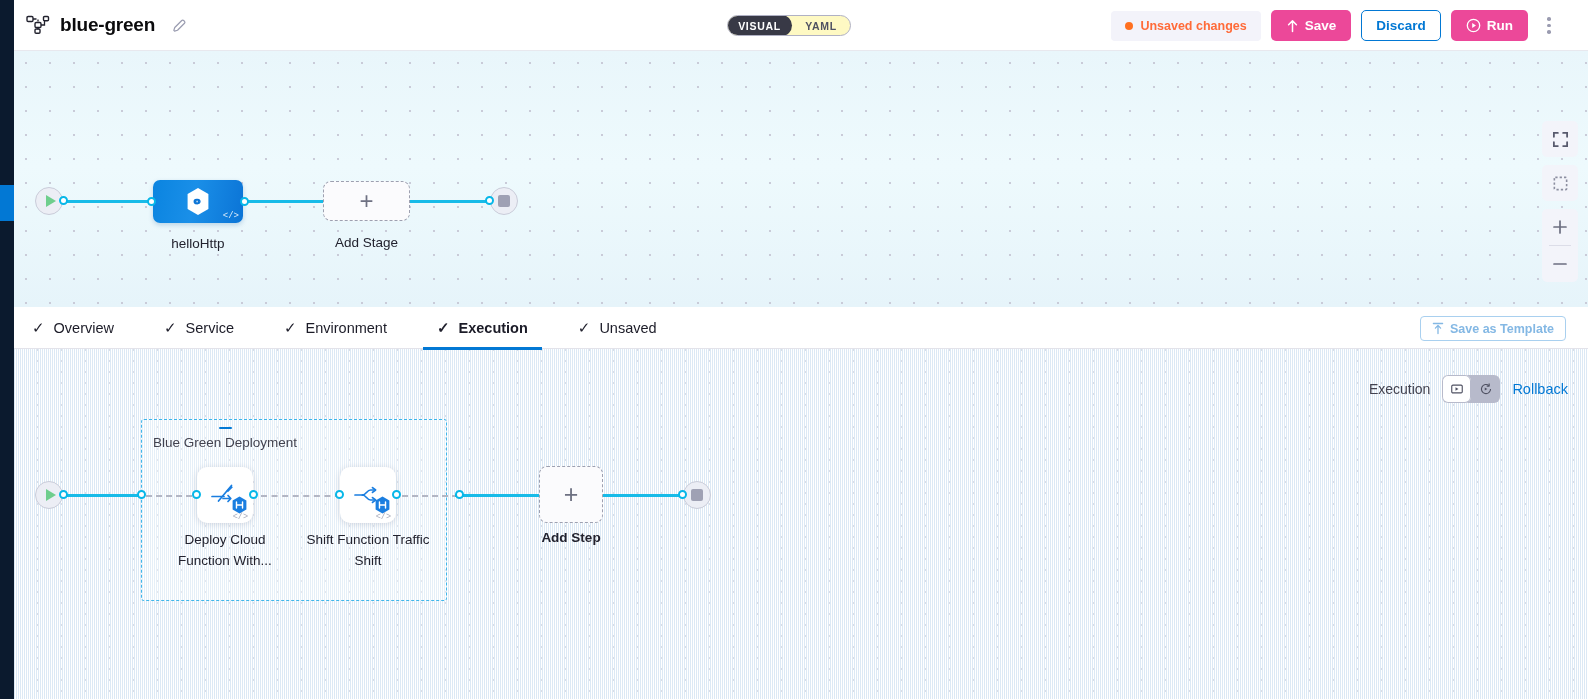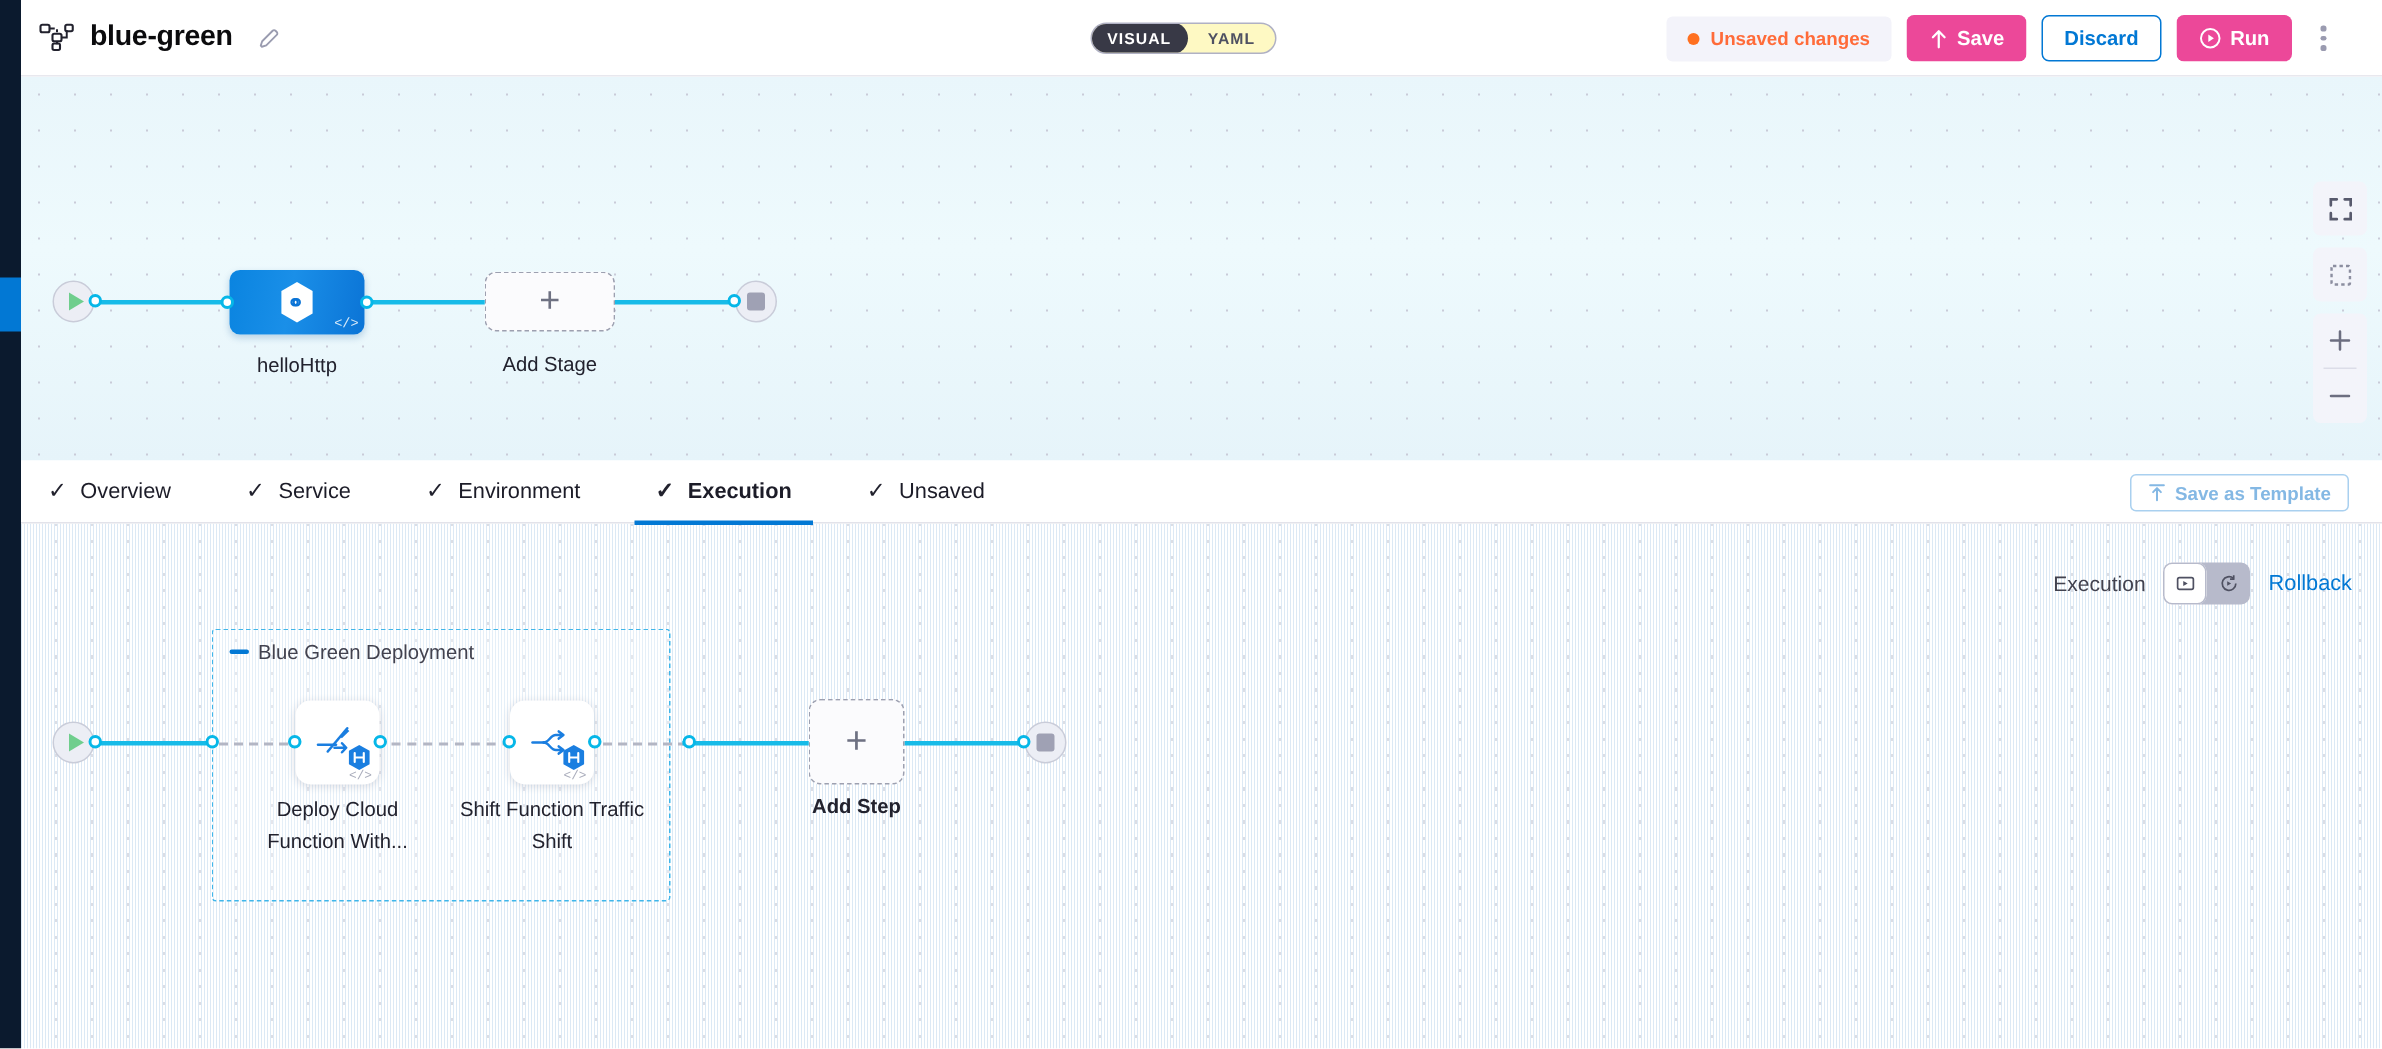--- a/index.html
+++ b/index.html
@@ -393,21 +393,21 @@
             <path d="M13.2 8a5.2 5.2 0 1 1-1.8-3.9" fill="none" stroke="#4f5162" stroke-width="1.3"></path>
             <path d="M11.6 1.8v2.9H8.8" fill="none" stroke="#4f5162" stroke-width="1.3" stroke-linejoin="round"></path>
             <path d="M6.6 6.2l3 1.8-3 1.8z" fill="#4f5162"></path>
           </svg>
         </div>
       </div>
       <span class="rollback-link">Rollback</span>
     </div>
 
     <div class="group-box" style="left:127px; top:70px; width:306px; height:182px;"></div>
-    <div class="group-label" style="left:139px; top:78px;">
+    <div class="group-label" style="left:139px; top:78px;flex-direction:column;">
       <span class="collapse-dash"></span>
       <span>Blue Green Deployment</span>
     </div>
 
     <div class="edge" style="left:48px; top:145px; width:83px;"></div>
     <div class="edge-dashed" style="left:132px; top:146px; width:56px;"></div>
     <div class="edge-dashed" style="left:247px; top:146px; width:80px;"></div>
     <div class="edge-dashed" style="left:388px; top:146px; width:56px;"></div>
     <div class="edge" style="left:441px; top:145px; width:85px;"></div>
     <div class="edge" style="left:589px; top:145px; width:82px;"></div>

